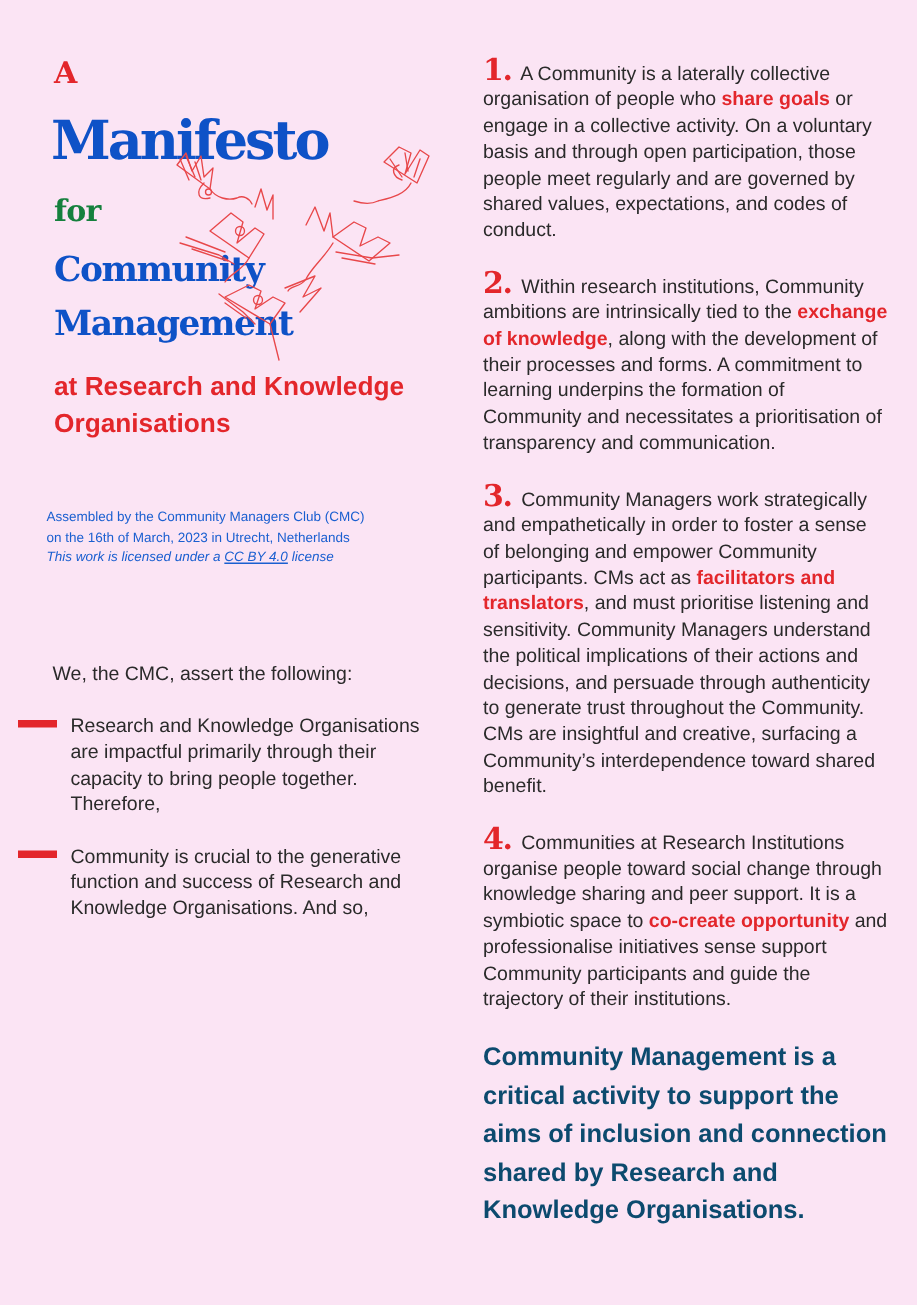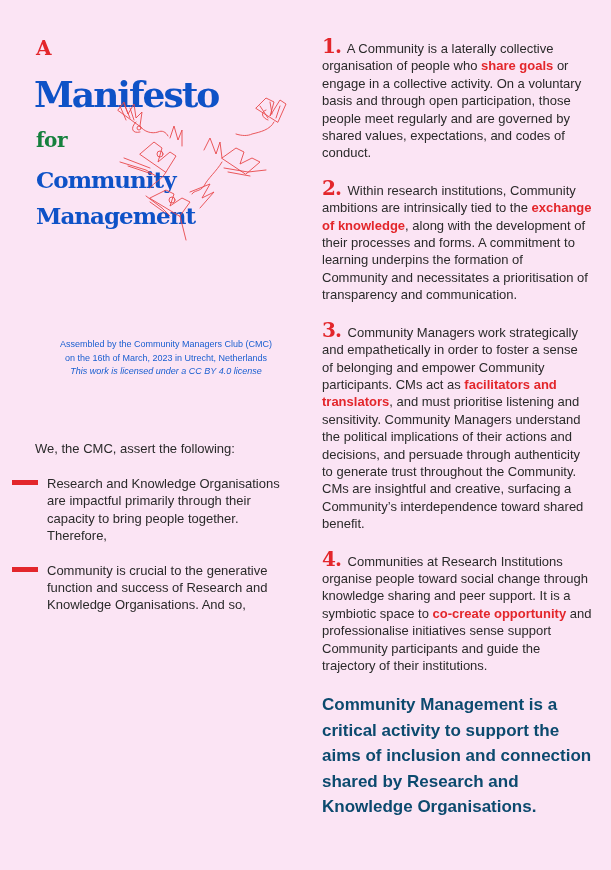--- a/index.html
+++ b/index.html
@@ -49,24 +49,24 @@
       z-index: 3; pointer-events: none;
     }
     .subtitle {
       position: absolute; left: 36px; top: 245px; width: 260px;
       font-weight: bold; font-size: 17.5px; line-height: 25px;
       color: #e3262b;
     }
 
     .credits {
       position: absolute; left: 31px; top: 338px; width: 270px;
-      font-size: 9px; line-height: 13.5px; color: #1a5fd0; text-align: center;
+      font-size: 9px; line-height: 13.5px; color: #1a5fd0;
     }
     .credits .lic { font-style: italic; }
-    .credits a { color: #1a5fd0; }
+    .credits a { color: #1a5fd0; text-decoration: underline; }
 
     
     .left-body {
       position: absolute; left: 35px; top: 440px; width: 262px;
       font-size: 13px; line-height: 17.2px; color: #2a2a2a;
     }
     .assert { margin: 0 0 18px 0; }
     .point { position: relative; margin: 0 0 18px 12px; }
     .point .dash {
       position: absolute; left: -35px; top: 5px;
@@ -141,20 +141,21 @@
 
     <g>
       <path d="M40 106 L56 98 L64 102 L60 114 L72 106 L80 110 L70 124 Z"></path>
       <path d="M36 104 L52 116 L60 124 M40 110 L54 120"></path>
       <path d="M80 100 L100 92 L92 106 L104 100 L90 116"></path>
       <path d="M70 124 C72 132 74 140 76 148"></path>
       <circle cx="62" cy="108" r="3"></circle>
     </g>
   </svg>
 
+  <div class="subtitle">at Research and Knowledge Organisations</div>
 
   <div class="credits">
     <div>Assembled by the Community Managers Club (CMC)</div>
     <div>on the 16th of March, 2023 in Utrecht, Netherlands</div>
     <div class="lic"><span>This work is licensed under a </span><a>CC BY 4.0</a><span> license</span></div>
   </div>
 
   <div class="left-body">
     <p class="assert">We, the CMC, assert the following:</p>
     <div class="point">

